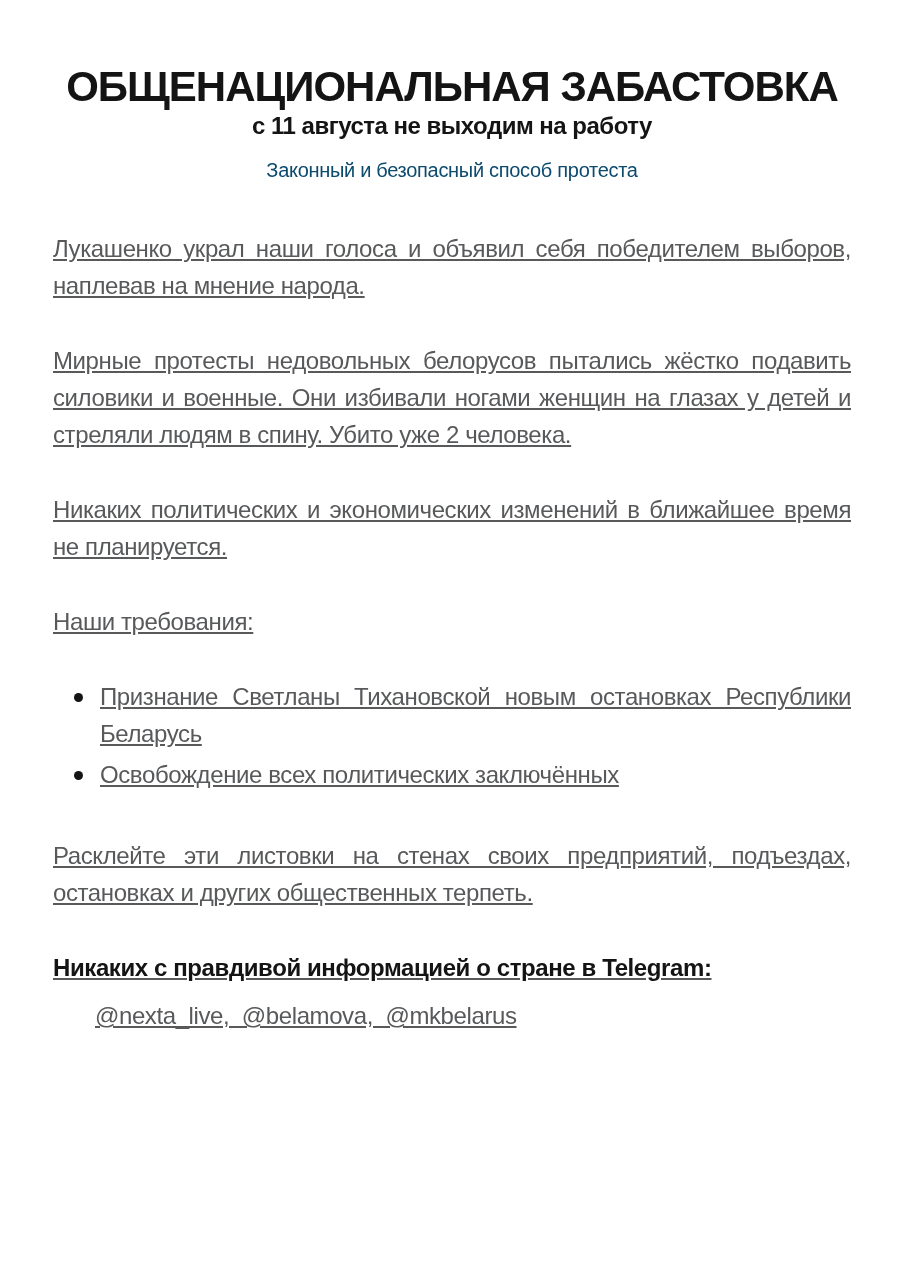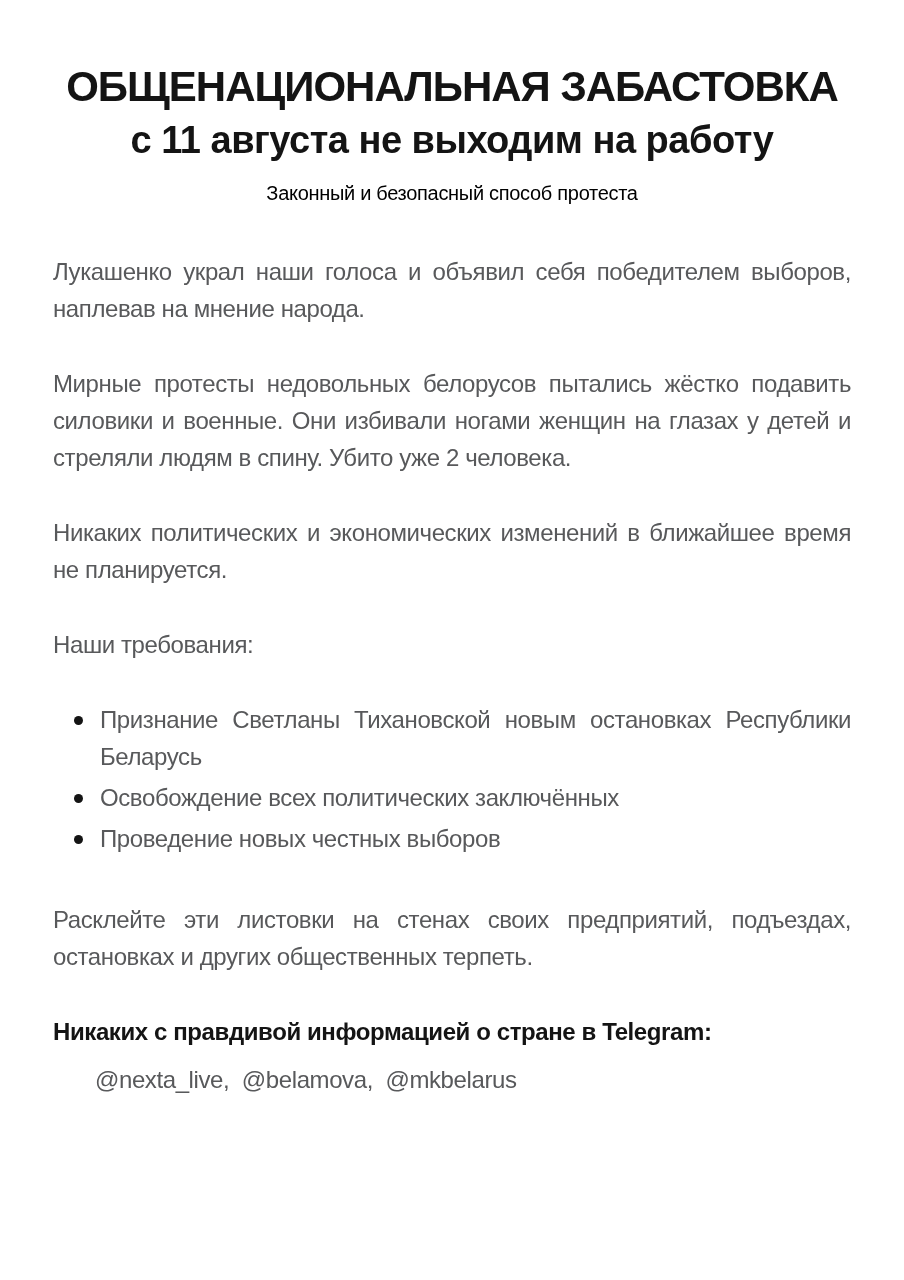--- a/index.html
+++ b/index.html
@@ -22,36 +22,36 @@
   .title {
     color: #141414;
     font-weight: 800;
     font-size: 42px;
     letter-spacing: -1px;
     line-height: 1.2;
   }
   .subtitle {
     color: #141414;
     font-weight: 700;
-    font-size: 38px;
+    font-size: 24px;
     letter-spacing: -0.5px;
-    margin-top: 6px;
     line-height: 1.2;
   }
   .tagline {
-    color: #000000;
+    color: #0c4a6e;
     font-size: 20px;
     margin-top: 18px;
     letter-spacing: -0.3px;
   }
   .content {
     margin-top: 48px;
     font-size: 24px;
     line-height: 37px;
     letter-spacing: -0.4px;
+    text-decoration: underline;
   }
   .content p.para {
     text-align: justify;
     margin-bottom: 38px;
   }
   .demands-heading {
     margin-bottom: 34px;
   }
   ul.demands {
     list-style: none;
@@ -106,21 +106,20 @@
     <p class="para">Мирные протесты недовольных белорусов пытались жёстко подавить силовики и военные. Они избивали ногами женщин на глазах у детей и стреляли людям в спину. Убито уже 2 человека.</p>
 
     <p class="para">Никаких политических и экономических изменений в ближайшее время не планируется.</p>
 
 
     <p class="para demands-heading">Наши требования:</p>
 
     <ul class="demands">
       <li>Признание Светланы Тихановской новым остановках Республики Беларусь</li>
       <li>Освобождение всех политических заключённых</li>
-      <li>Проведение новых честных выборов</li>
     </ul>
 
     <p class="para closing">Расклейте эти листовки на стенах своих предприятий, подъездах, остановках и других общественных терпеть.</p>
 
     <p class="tg-heading">Никаких с правдивой информацией о стране в Telegram:</p>
 
     <p class="tg-handles">@nexta_live,  @belamova,  @mkbelarus</p>
 
   </div>
 

